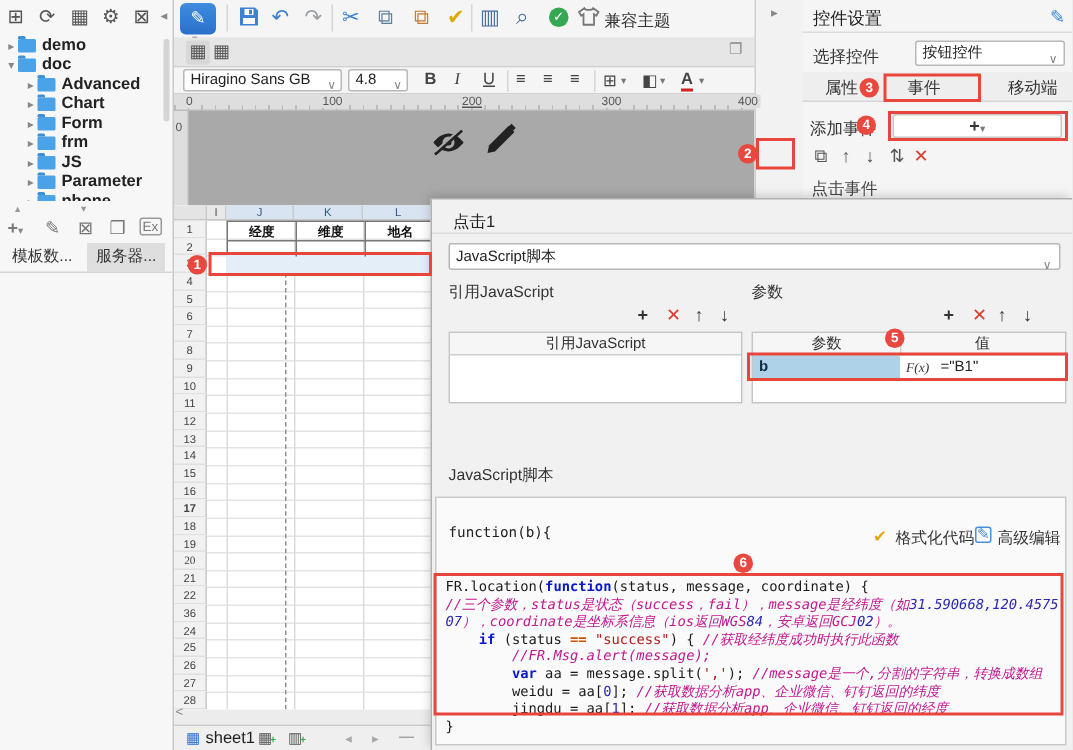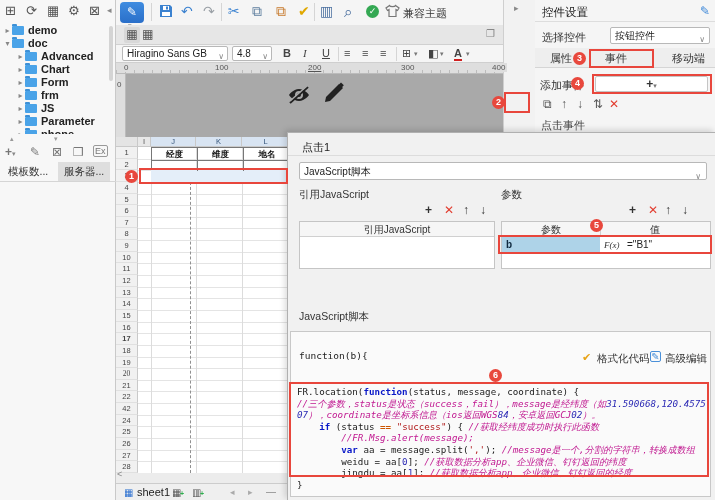--- a/index.html
+++ b/index.html
@@ -287,21 +287,21 @@
       <div class="rowhdr" style="top: 207.88px; height: 11.64px; line-height: 11.64px;">18</div>
       <div class="gridh" style="top: 219.52px; width: 365px;"></div>
       <div class="rowhdr" style="top: 219.52px; height: 11.64px; line-height: 11.64px;">19</div>
       <div class="gridh" style="top: 231.16px; width: 365px;"></div>
       <div class="rowhdr" style="top: 231.16px; height: 11.64px; line-height: 11.64px; font-family: Liberation Serif, serif;">20</div>
       <div class="gridh" style="top: 242.8px; width: 365px;"></div>
       <div class="rowhdr" style="top: 242.8px; height: 11.64px; line-height: 11.64px;">21</div>
       <div class="gridh" style="top: 254.44px; width: 365px;"></div>
       <div class="rowhdr" style="top: 254.44px; height: 11.64px; line-height: 11.64px;">22</div>
       <div class="gridh" style="top: 266.08px; width: 365px;"></div>
-      <div class="rowhdr" style="top: 266.08px; height: 11.64px; line-height: 11.64px;">42</div>
+      <div class="rowhdr" style="top: 266.08px; height: 11.64px; line-height: 11.64px;">36</div>
       <div class="gridh" style="top: 277.72px; width: 365px;"></div>
       <div class="rowhdr" style="top: 277.72px; height: 11.64px; line-height: 11.64px;">24</div>
       <div class="gridh" style="top: 289.36px; width: 365px;"></div>
       <div class="rowhdr" style="top: 289.36px; height: 11.64px; line-height: 11.64px;">25</div>
       <div class="gridh" style="top: 301px; width: 365px;"></div>
       <div class="rowhdr" style="top: 301px; height: 11.64px; line-height: 11.64px;">26</div>
       <div class="gridh" style="top: 312.64px; width: 365px;"></div>
       <div class="rowhdr" style="top: 312.64px; height: 11.64px; line-height: 11.64px;">27</div>
       <div class="gridh" style="top: 324.28px; width: 365px;"></div>
       <div class="rowhdr" style="top: 324.28px; height: 11.64px; line-height: 11.64px;">28</div>

